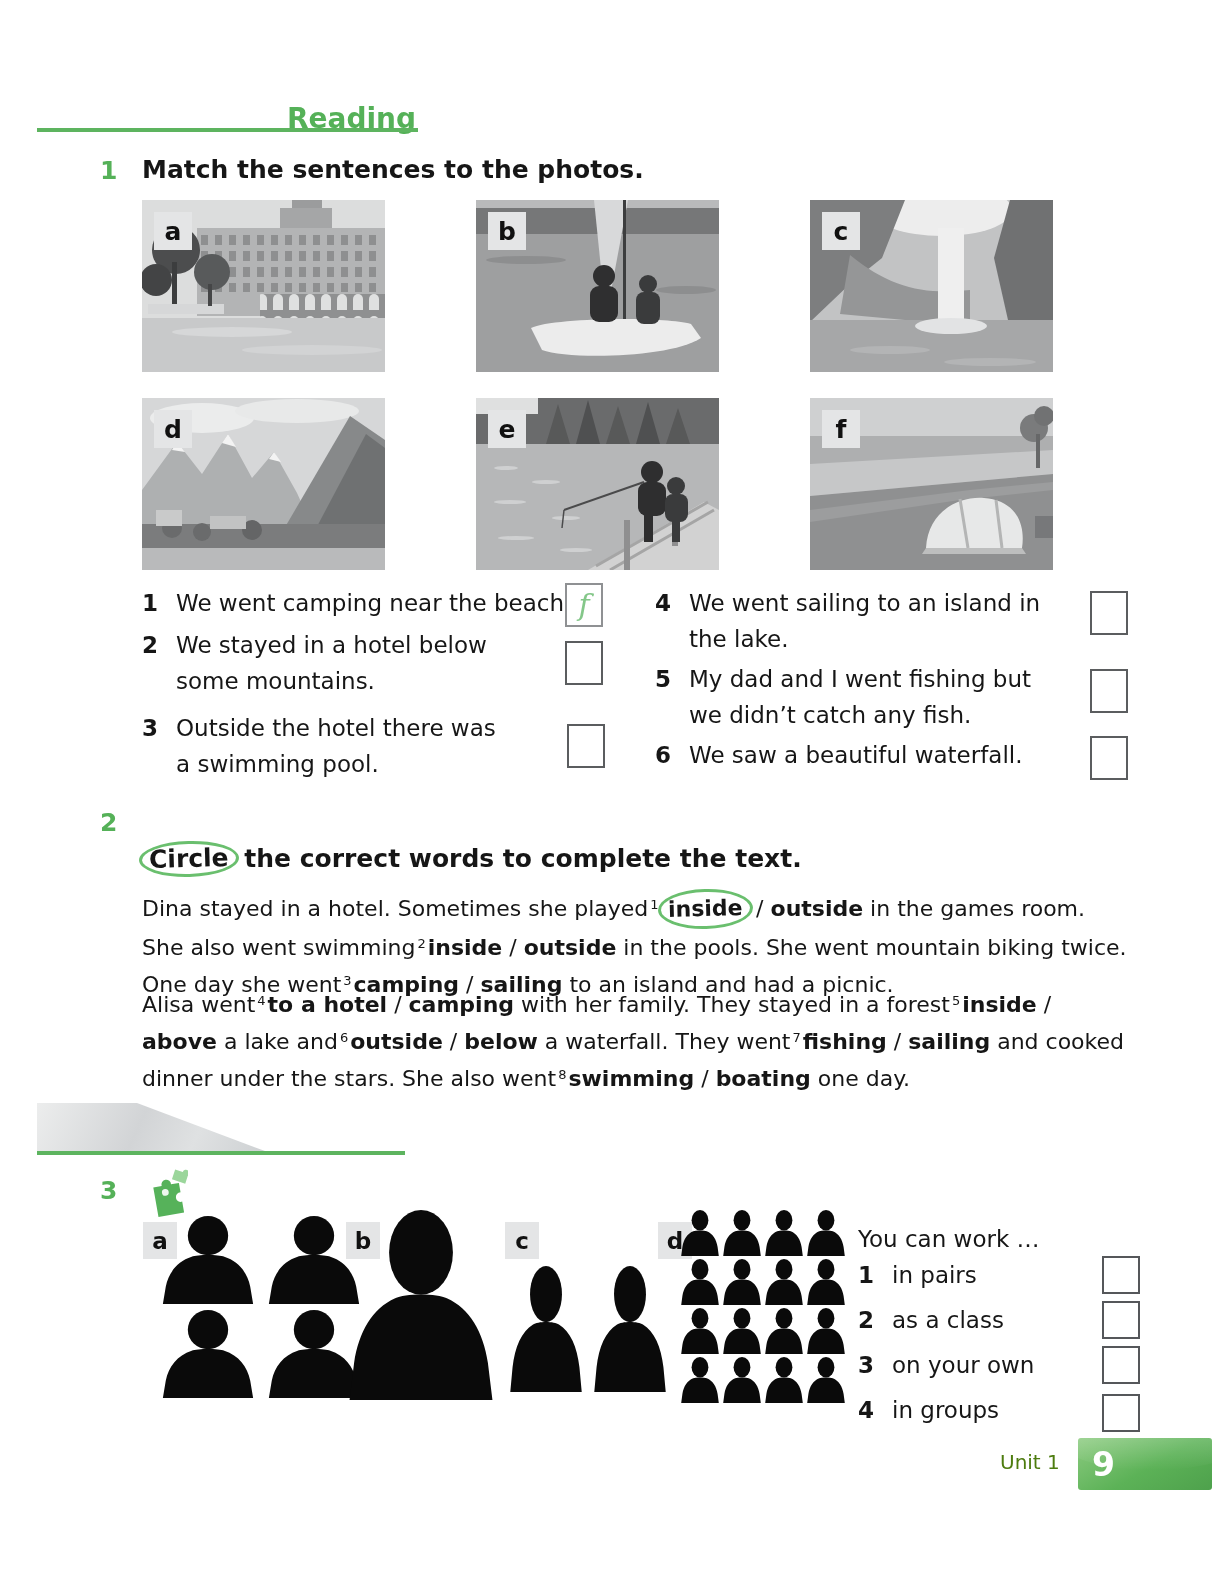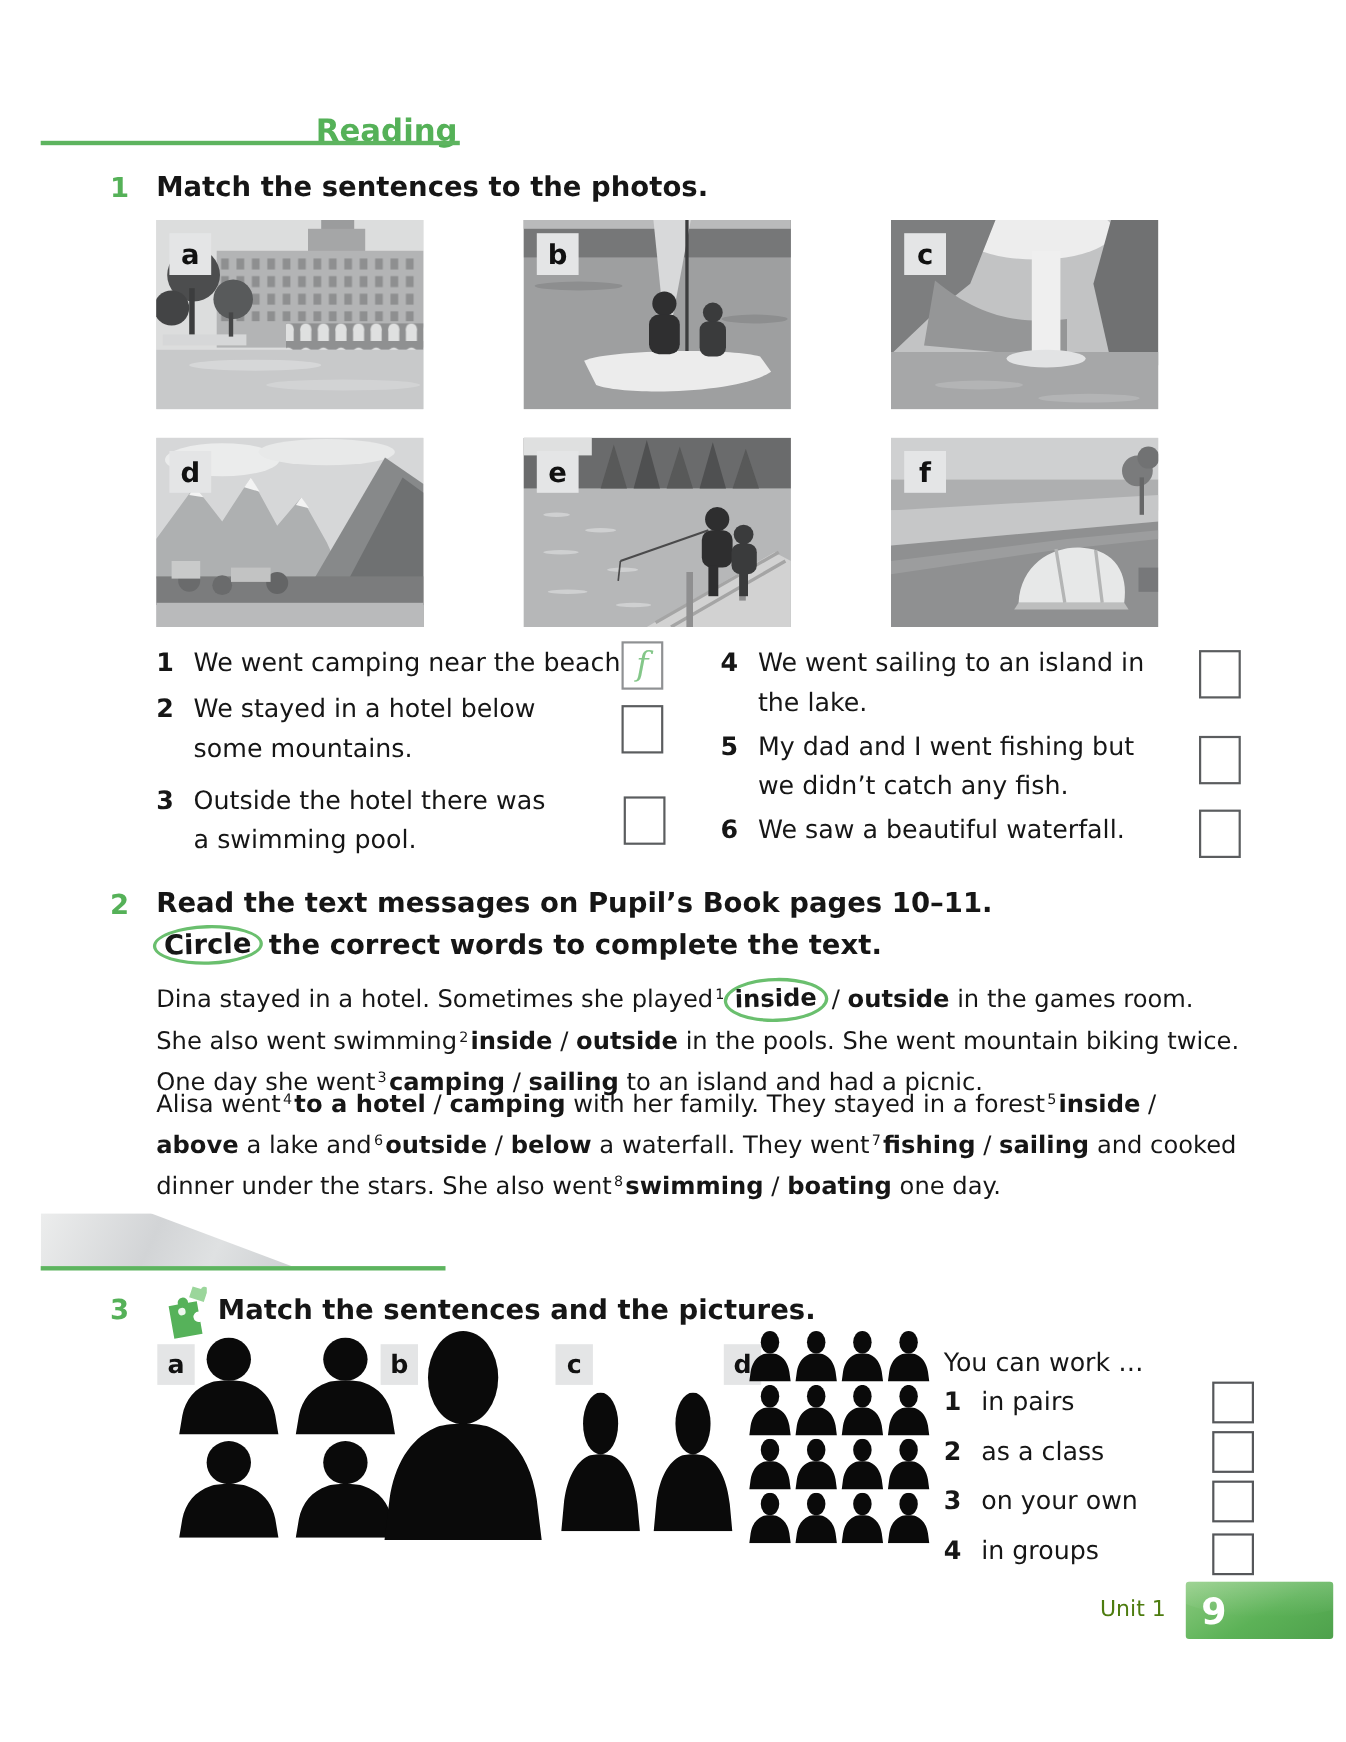--- a/index.html
+++ b/index.html
@@ -301,39 +301,37 @@
       </div>
       <div class="ansbox b5"></div>
       <div class="sentence s6">
         <span class="n">6</span>
         <span class="t">We saw a beautiful waterfall.</span>
       </div>
       <div class="ansbox b6"></div>
     </div>
 
   <span class="ex-num" id="ex2-num">2</span>
-  <span id="ex2-line1">Read the text messages on Pupil’s Book pages 10–11.</span>
   <span id="ex2-line2"><span class="b circled">Circle</span><span class="b"> the correct words to complete the text.</span></span>
   <div class="para" id="para1"><span>Dina stayed in a hotel. Sometimes she played</span><sup>1</sup><span class="b circled">inside</span><span> / </span><span class="b">outside</span><span> in the games room. She also went swimming</span><sup>2</sup><span class="b">inside</span><span> / </span><span class="b">outside</span><span> in the pools. She went mountain biking twice. One day she went</span><sup>3</sup><span class="b">camping</span><span> / </span><span class="b">sailing</span><span> to an island and had a picnic.</span></div>
   <div class="para" id="para2"><span>Alisa went</span><sup>4</sup><span class="b">to a hotel</span><span> / </span><span class="b">camping</span><span> with her family. They stayed in a forest</span><sup>5</sup><span class="b">inside</span><span> / </span><span class="b">above</span><span> a lake and</span><sup>6</sup><span class="b">outside</span><span> / </span><span class="b">below</span><span> a waterfall. They went</span><sup>7</sup><span class="b">fishing</span><span> / </span><span class="b">sailing</span><span> and cooked dinner under the stars. She also went</span><sup>8</sup><span class="b">swimming</span><span> / </span><span class="b">boating</span><span> one day.</span></div>
 
   <div class="ribbon2"></div>
   <div id="learning-underline"></div>
 
   <span class="ex-num" id="ex3-num">3</span>
   <span id="puzzle">
     <svg viewBox="0 0 40 50">
       <path fill="#9bd69b" transform="rotate(18 31 9)" d="M25 3 h8 a3.4 3.4 0 1 1 6 2.4 v8 h-14 z"></path>
       <g transform="rotate(-10 20 28)">
         <path fill="#56b25a" d="M7 17 h8.5 a4.8 4.8 0 1 1 9.5 0 h8 v9.5 a4.8 4.8 0 1 0 0 9.5 v11 H7 Z"></path>
         <circle cx="18" cy="24" r="3.4" fill="#eef7ee"></circle>
       </g>
     </svg>
   </span>
-  <span class="ex-title" id="ex3-title">Match the sentences and the pictures.</span>
   <div id="pictures">
       <span class="chip-sm" id="chip-a">a</span>
       <div class="crowd" id="crowd-a">
         <span class="person">
           <svg viewBox="0 0 100 112" preserveAspectRatio="none">
             <ellipse cx="50" cy="25" rx="21" ry="25" fill="#0a0a0a"></ellipse>
             <path d="M33 52 C18 58 9 72 6 90 L3 112 L97 112 L94 90 C91 72 82 58 67 52 C61 49 39 49 33 52 Z" fill="#0a0a0a"></path>
           </svg>
         </span>
         <span class="person">

